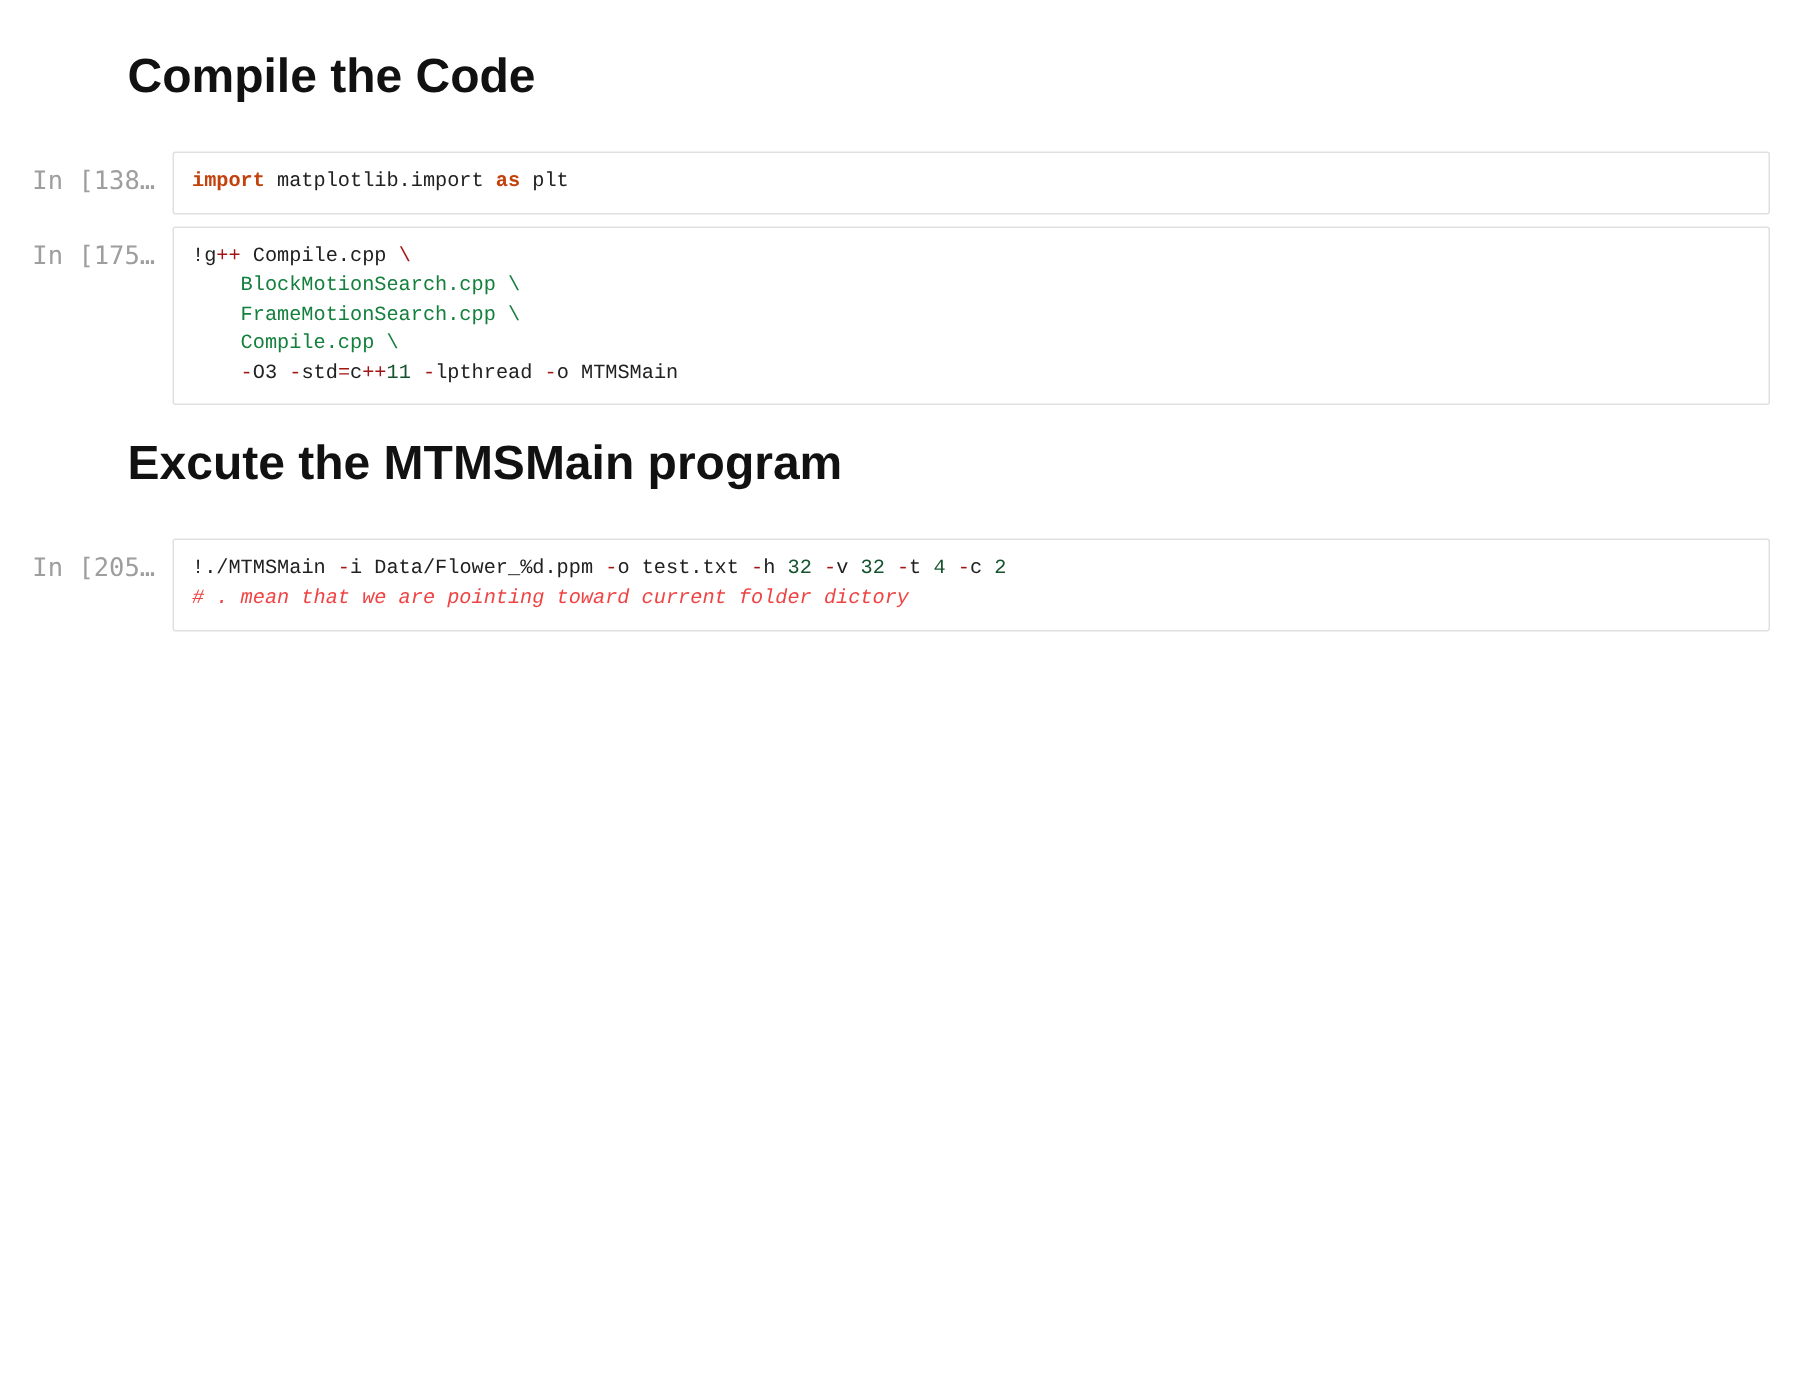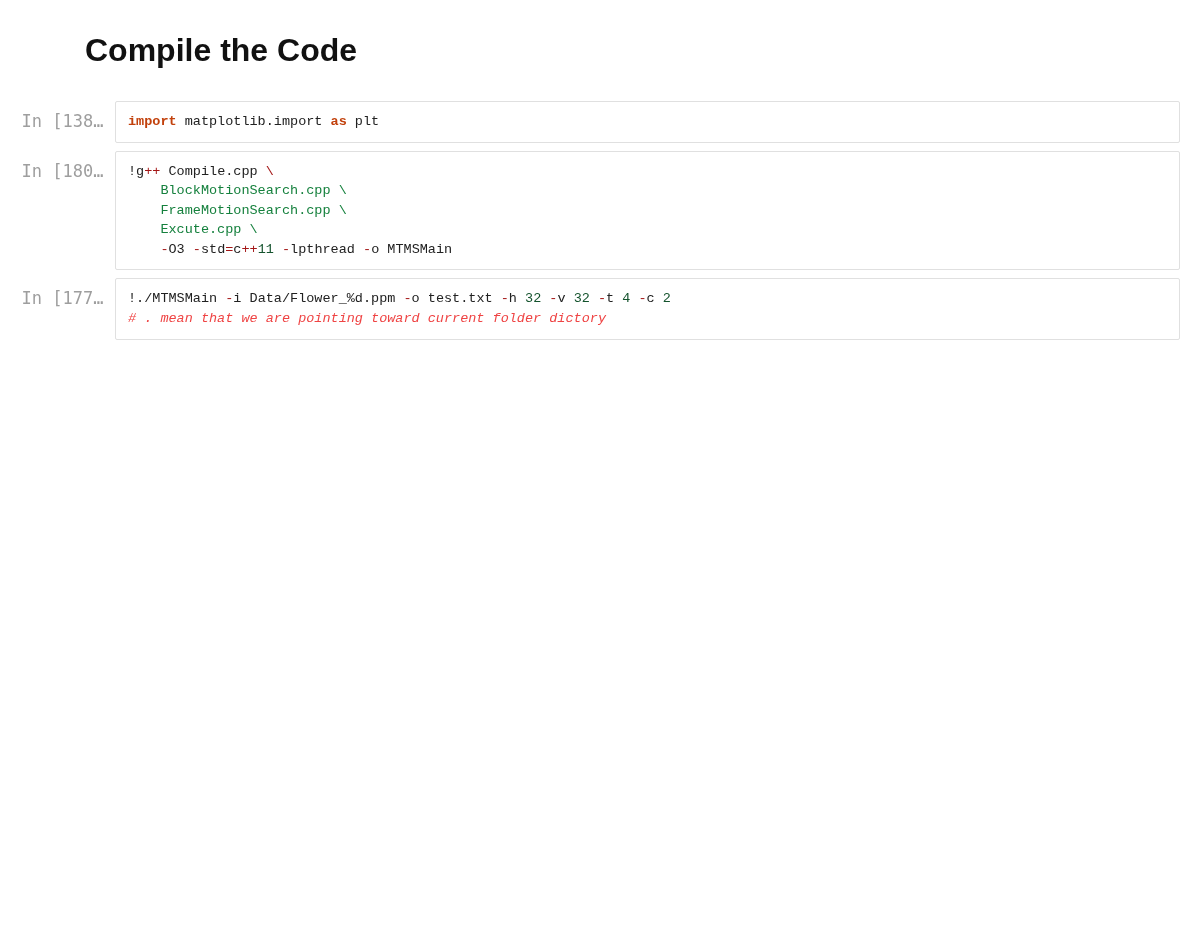--- a/index.html
+++ b/index.html
@@ -83,32 +83,37 @@
   </div>
 
   <div class="cell code-cell">
     <div class="prompt-area">In [138…</div>
     <div class="cell-content">
       <div class="code-input"><span class="tok-keyword">import</span><span class="tok-module"> matplotlib.import </span><span class="tok-keyword">as</span><span class="tok-module"> plt</span></div>
     </div>
   </div>
 
   <div class="cell code-cell">
-    <div class="prompt-area">In [180…</div>
+    <div class="prompt-area">In [175…</div>
     <div class="cell-content">
       <div class="code-input"><span class="tok-bang">!</span><span class="tok-module">g</span><span class="tok-operator">++</span><span class="tok-module"> Compile.cpp </span><span class="tok-continuation">\</span>
 <span class="tok-continuation2">    BlockMotionSearch.cpp \</span>
 <span class="tok-continuation2">    FrameMotionSearch.cpp \</span>
-<span class="tok-continuation2">    Excute.cpp \</span>
+<span class="tok-continuation2">    Compile.cpp \</span>
 <span class="tok-module">    </span><span class="tok-minus">-</span><span class="tok-module">O3 </span><span class="tok-minus">-</span><span class="tok-module">std</span><span class="tok-operator">=</span><span class="tok-module">c</span><span class="tok-operator">++</span><span class="tok-number">11</span><span class="tok-module"> </span><span class="tok-minus">-</span><span class="tok-module">lpthread </span><span class="tok-minus">-</span><span class="tok-module">o MTMSMain</span></div>
     </div>
   </div>
 
+  <div class="cell markdown-cell">
+    <div class="cell-content">
+      <h2>Excute the MTMSMain program</h2>
+    </div>
+  </div>
 
   <div class="cell code-cell">
-    <div class="prompt-area">In [177…</div>
+    <div class="prompt-area">In [205…</div>
     <div class="cell-content">
       <div class="code-input"><span class="tok-bang">!</span><span class="tok-module">./MTMSMain </span><span class="tok-minus">-</span><span class="tok-module">i Data/Flower_%d.ppm </span><span class="tok-minus">-</span><span class="tok-module">o test.txt </span><span class="tok-minus">-</span><span class="tok-module">h </span><span class="tok-number">32</span><span class="tok-module"> </span><span class="tok-minus">-</span><span class="tok-module">v </span><span class="tok-number">32</span><span class="tok-module"> </span><span class="tok-minus">-</span><span class="tok-module">t </span><span class="tok-number">4</span><span class="tok-module"> </span><span class="tok-minus">-</span><span class="tok-module">c </span><span class="tok-number">2</span>
 <span class="tok-comment"># . mean that we are pointing toward current folder dictory</span></div>
     </div>
   </div>
 
 </div>
 
 </body></html>

